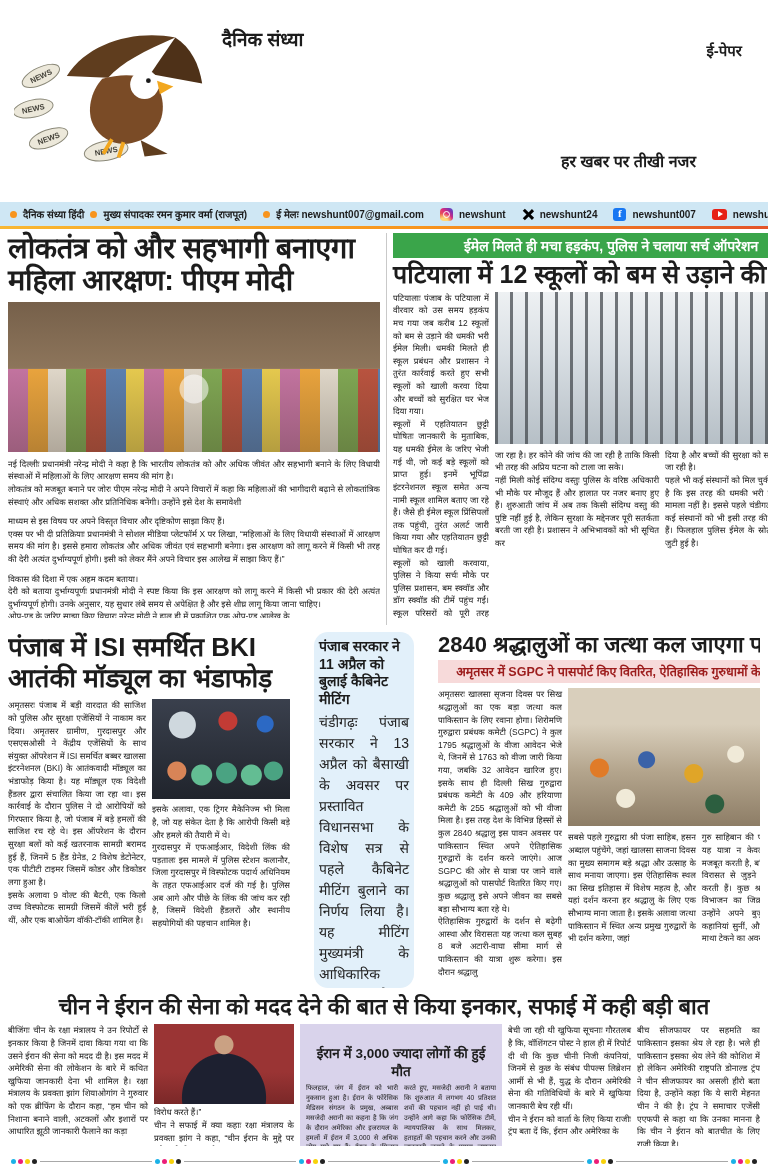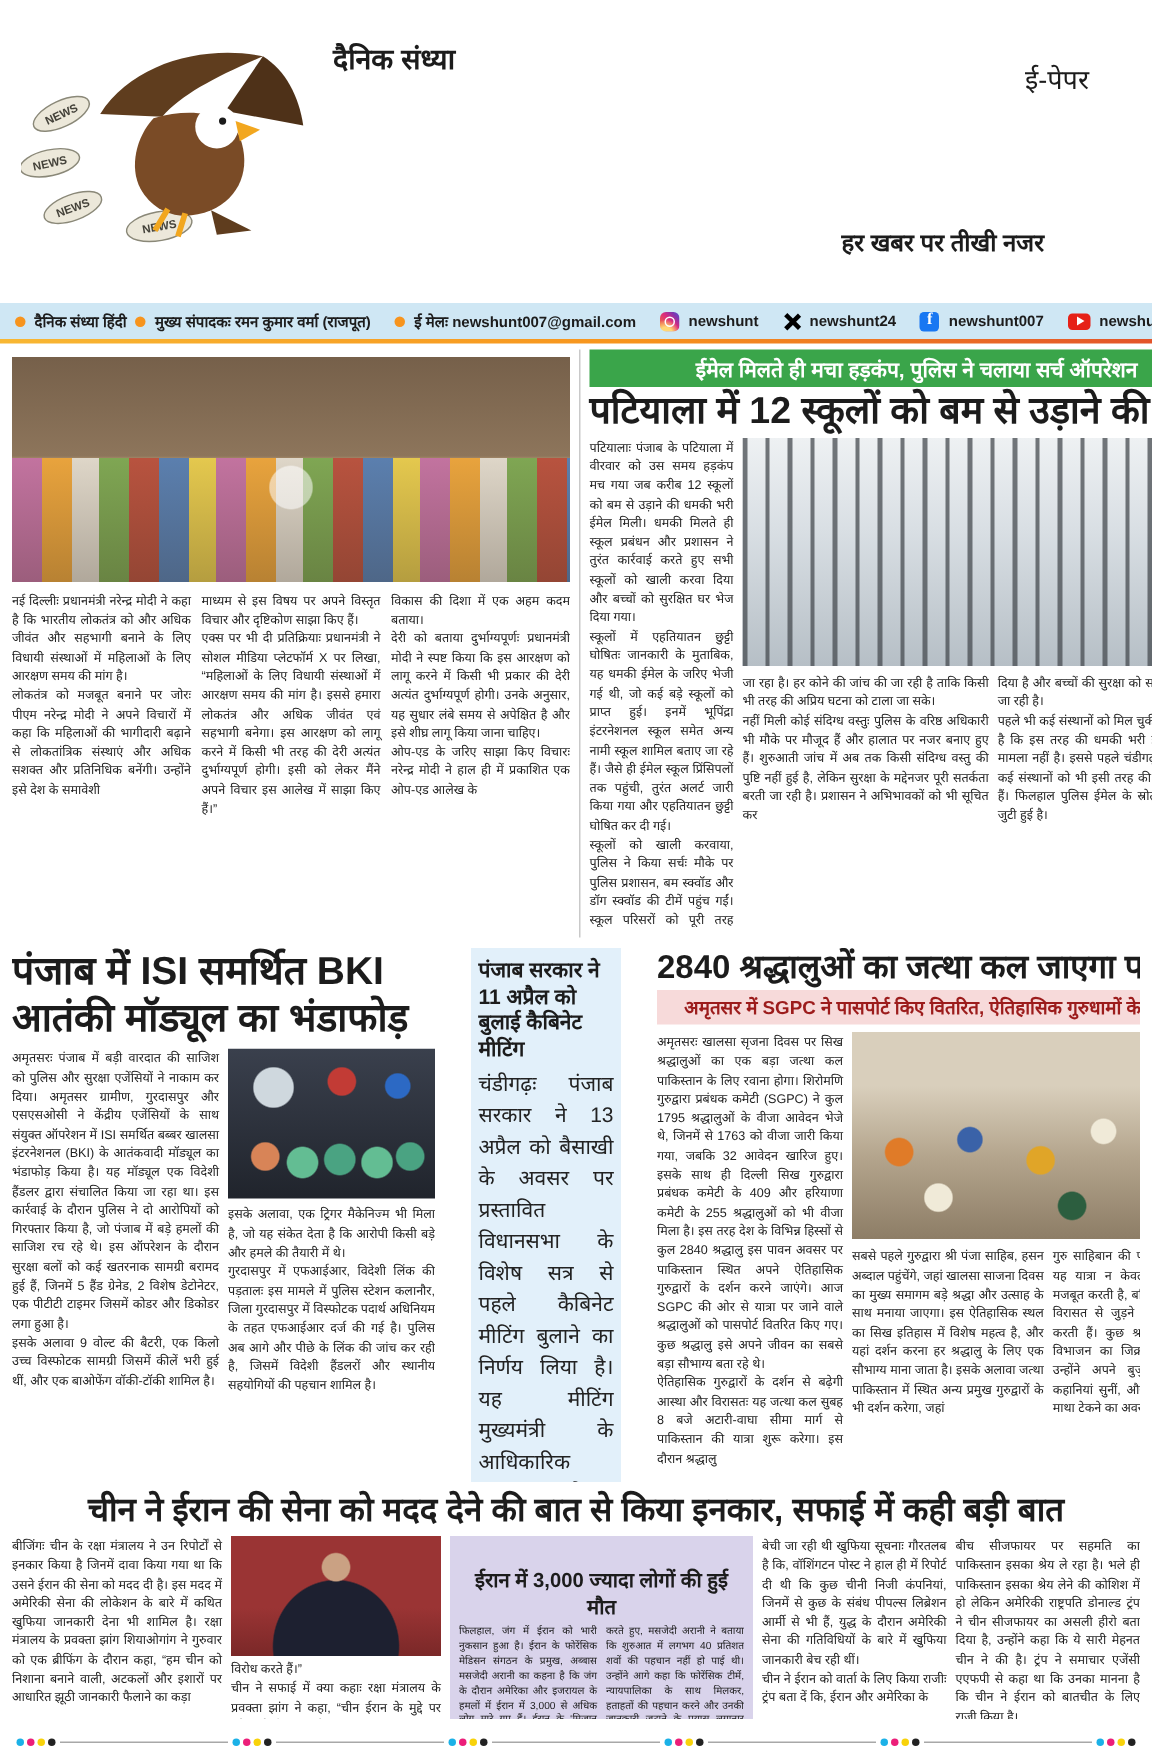--- a/index.html
+++ b/index.html
@@ -15,21 +15,21 @@
     --barblue:#cfe7f4; --cabblue:#e2f0fa; --boxpurple:#d9d3eb; --orange:#f7941d;
   }
   
   .masthead{ position:relative; height:202px; background:#fff; }
   .logo{ position:absolute; left:14px; top:24px; }
   .edition{ position:absolute; left:222px; top:26px; font-size:19px; font-weight:bold; }
   .brand-row{ position:absolute; left:210px; top:40px; display:flex; gap:16px;
               font-weight:900; font-size:82px; line-height:1.1; white-space:nowrap; }
   .brand-black{ color:#101010; }
   .brand-red{ color:var(--red); }
-  .epaper{ position:absolute; right:42px; top:40px; font-size:18px; font-weight:normal; }
+  .epaper{ position:absolute; right:26px; top:40px; font-size:15px; font-weight:bold; }
   .tagline{ position:absolute; right:72px; top:150px; font-size:16px; font-weight:bold; }
   .datebar{ position:absolute; left:386px; top:181px; background:#101010; color:#fff;
             font-size:10.5px; font-weight:bold; padding:3px 14px; letter-spacing:.3px; }
   
   .contactbar{ height:24px; background:var(--barblue); display:flex; align-items:center;
                gap:6px; padding:0 10px; font-size:10px; font-weight:bold; white-space:nowrap; }
   .contactbar .odot{ width:7px; height:7px; border-radius:50%; background:var(--orange); flex:0 0 auto; }
   .contactbar .sep{ width:1px; height:14px; background:#8fa6b5; margin:0 2px; }
   .orange-rule{ height:3px; background:linear-gradient(90deg,#f8b733,#f7941d 55%,#e3542a); }
   
@@ -52,21 +52,21 @@
   .row1{ display:flex; gap:6px; height:392px; }
   .lead{ width:372px; }
   .h-main{ font-size:29px; line-height:1.1; font-weight:900; letter-spacing:-.3px; }
   .photo{ background:#888; overflow:hidden; position:relative; }
   .photo-modi{ width:372px; height:150px; margin-top:5px;
     background:linear-gradient(180deg,#76604a 0%,#8d755b 44%,#a28767 45%,transparent 45%),
       repeating-linear-gradient(90deg,#c2739f 0 20px,#e8a33d 20px 40px,#ded6c8 40px 58px,#7fa653 58px 78px,#b8533f 78px 98px,#5b7fae 98px 118px,#e4c84e 118px 136px); }
   .photo-modi::after{ content:""; position:absolute; inset:0;
     background:radial-gradient(circle at 50% 58%,rgba(255,255,255,.55) 0 14px,transparent 15px),
       linear-gradient(0deg,rgba(40,30,20,.25),transparent 55%); }
-  .lead-cols{ display:flex; gap:7px; margin-top:6px; height:160px; overflow:hidden; }
+  .lead-cols{ display:flex; gap:7px; margin-top:6px; height:160px; overflow:hidden;flex-direction:column; }
   .lead-cols .col{ flex:1; }
   .story-r{ flex:1; border-left:1px solid #c9c9c9; padding-left:6px; }
   .kicker{ background:var(--green); color:#fff; font-size:14px; font-weight:bold;
            text-align:center; padding:3px 2px; }
   .h-pat{ font-size:25px; font-weight:900; line-height:1.15; white-space:nowrap; margin:2px 0 3px; }
   .pat-body{ display:flex; gap:6px; }
   .pat-col1{ width:96px; height:326px; overflow:hidden; flex:0 0 auto; }
   .pat-right{ flex:1; }
   .photo-school{ width:100%; height:152px;
     background:repeating-linear-gradient(90deg,rgba(70,75,80,.75) 0 3px,transparent 3px 15px),
@@ -83,21 +83,21 @@
   .photo-bki{ width:100%; height:100px; margin-bottom:4px;
     background:radial-gradient(circle at 18% 72%,#d88457 0 9px,transparent 10px),
       radial-gradient(circle at 36% 76%,#63bd93 0 10px,transparent 11px),
       radial-gradient(circle at 54% 74%,#4aa382 0 10px,transparent 11px),
       radial-gradient(circle at 72% 76%,#63bd93 0 10px,transparent 11px),
       radial-gradient(circle at 88% 72%,#4aa382 0 9px,transparent 10px),
       radial-gradient(circle at 22% 26%,#cfd8de 0 13px,transparent 14px),
       radial-gradient(circle at 55% 22%,#c23b35 0 9px,transparent 10px),
       radial-gradient(circle at 82% 25%,#2c69c4 0 8px,transparent 9px),
       linear-gradient(180deg,#3a404d,#20242c); }
-  .cabinet{ width:100px; flex:0 0 auto; background:var(--cabblue); padding:6px 5px; }
+  .cabinet{ width:100px; flex:0 0 auto; background:var(--cabblue); padding:6px 5px;border-radius:14px; }
   .h-cab{ font-size:14px; font-weight:800; line-height:1.25; margin-bottom:4px; }
   .cab-text{ font-size:14px; }
   .pak{ flex:1; }
   .h-pak{ font-size:22px; font-weight:900; white-space:nowrap; line-height:1.15; }
   .pak-sub{ background:var(--pinkbg); color:var(--darkred); font-size:12.5px; font-weight:bold;
             text-align:center; padding:3px 2px; margin:3px 0 5px; }
   .pak-body{ display:flex; gap:6px; height:296px; overflow:hidden; }
   .pak-col1{ width:124px; flex:0 0 auto; }
   .pak-right{ flex:1; }
   .photo-pilgrims{ width:100%; height:138px;
@@ -190,20 +190,24 @@
   <span class="yt-icon"></span>
   <span>newshunt07</span>
 </div>
 <div class="orange-rule"></div>
 
 <main>
 
   <div class="row1">
 
     <section class="lead">
+      <h1 class="h-main">
+        <span>लोकतंत्र को और सहभागी बनाएगा</span><br>
+        <span>महिला आरक्षण: </span><span class="red">पीएम मोदी</span>
+      </h1>
       <div class="photo photo-modi"></div>
       <div class="lead-cols">
         <div class="col body-text">नई दिल्लीः प्रधानमंत्री नरेन्द्र मोदी ने कहा है कि भारतीय लोकतंत्र को और अधिक जीवंत और सहभागी बनाने के लिए विधायी संस्थाओं में महिलाओं के लिए आरक्षण समय की मांग है।
 लोकतंत्र को मजबूत बनाने पर जोरः पीएम नरेन्द्र मोदी ने अपने विचारों में कहा कि महिलाओं की भागीदारी बढ़ाने से लोकतांत्रिक संस्थाएं और अधिक सशक्त और प्रतिनिधिक बनेंगी। उन्होंने इसे देश के समावेशी</div>
         <div class="col body-text">माध्यम से इस विषय पर अपने विस्तृत विचार और दृष्टिकोण साझा किए हैं।
 एक्स पर भी दी प्रतिक्रियाः प्रधानमंत्री ने सोशल मीडिया प्लेटफॉर्म X पर लिखा, “महिलाओं के लिए विधायी संस्थाओं में आरक्षण समय की मांग है। इससे हमारा लोकतंत्र और अधिक जीवंत एवं सहभागी बनेगा। इस आरक्षण को लागू करने में किसी भी तरह की देरी अत्यंत दुर्भाग्यपूर्ण होगी। इसी को लेकर मैंने अपने विचार इस आलेख में साझा किए हैं।”</div>
         <div class="col body-text">विकास की दिशा में एक अहम कदम बताया।
 देरी को बताया दुर्भाग्यपूर्णः प्रधानमंत्री मोदी ने स्पष्ट किया कि इस आरक्षण को लागू करने में किसी भी प्रकार की देरी अत्यंत दुर्भाग्यपूर्ण होगी। उनके अनुसार, यह सुधार लंबे समय से अपेक्षित है और इसे शीघ्र लागू किया जाना चाहिए।
 ओप-एड के जरिए साझा किए विचारः नरेन्द्र मोदी ने हाल ही में प्रकाशित एक ओप-एड आलेख के</div>
       </div>

